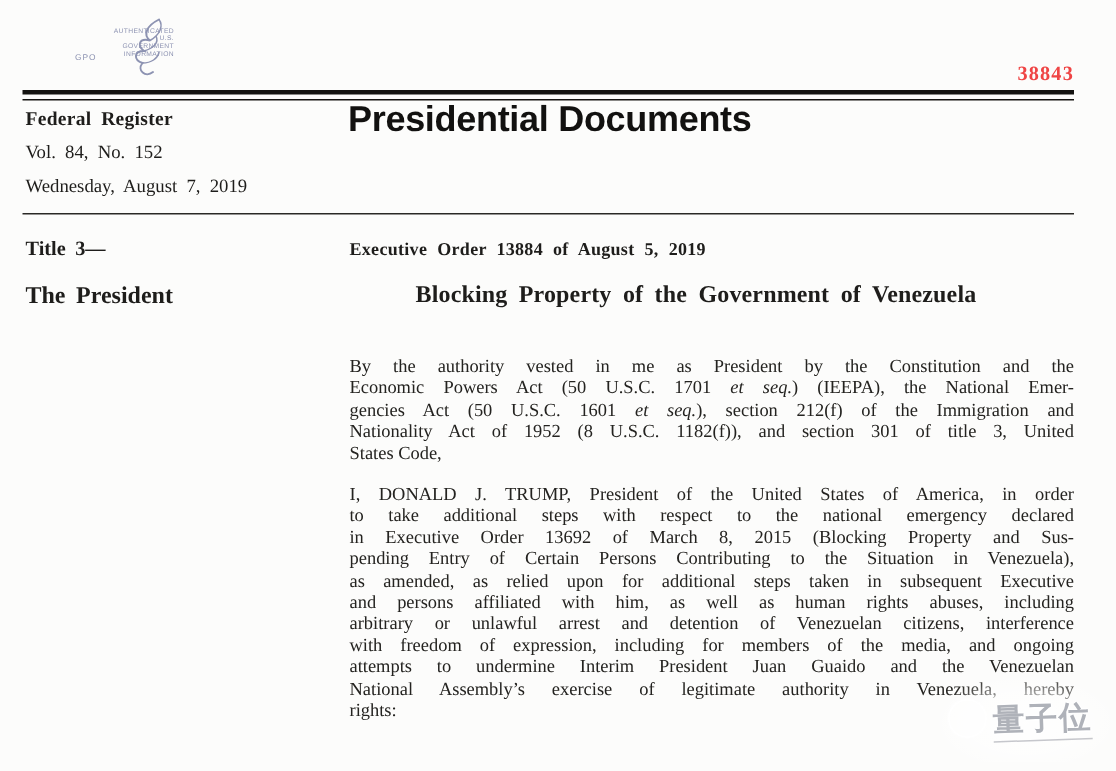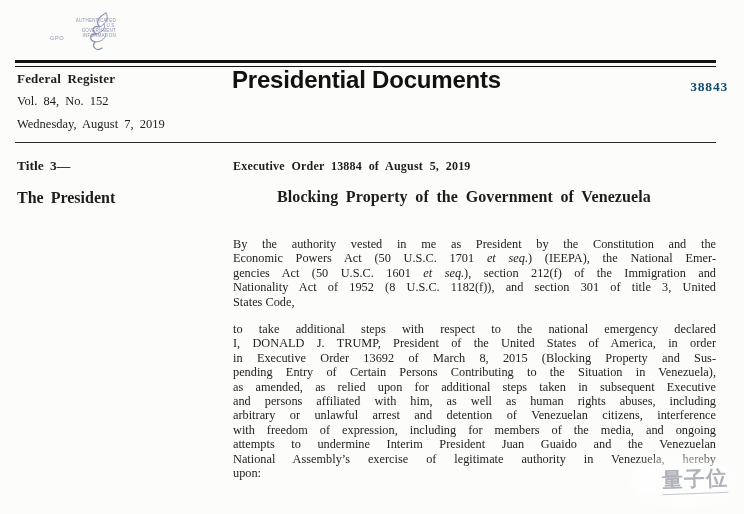--- a/index.html
+++ b/index.html
@@ -34,24 +34,23 @@
   .gpo-abbr {
     position: absolute; left: 14px; top: 25px;
     font-family: "Liberation Sans", sans-serif;
     font-size: 9px; transform: scale(0.62); transform-origin: top left;
     color: #8d93b2; letter-spacing: 1px;
   }
   .gpo-swirl { position: absolute; left: 46px; top: 0; }
 
   
   .page-number {
-    position: absolute; top: 41px; right: 16px;
+    position: absolute; top: 41px; right: 28px;
     font-weight: bold; font-size: 13.5px; letter-spacing: 0.8px;
-    color: #0c4a6e;
-    margin-top: 38px;
+    color: #ef4444;
   }
   .rule { position: absolute; left: 15px; right: 28px; background: #141311; }
   .rule-thick { top: 60px; height: 3px; }
   .rule-thin-top { top: 66px; height: 1px; }
   .rule-mid { top: 142px; height: 1.2px; background: #2a2926; }
 
   
   .mast-journal {
     position: absolute; left: 17px; top: 71px;
     font-weight: bold; font-size: 13px; word-spacing: 3px; letter-spacing: 0.2px;
@@ -165,31 +164,31 @@
 
   <div class="body-paragraphs">
       <div class="para">
         <div class="pline"><span>By the authority vested in me as President by the Constitution and the</span></div>
         <div class="pline"><span>Economic Powers Act (50 U.S.C. 1701 </span><span class="it">et seq.</span><span>) (IEEPA), the National Emer-</span></div>
         <div class="pline"><span>gencies Act (50 U.S.C. 1601 </span><span class="it">et seq.</span><span>), section 212(f) of the Immigration and</span></div>
         <div class="pline"><span>Nationality Act of 1952 (8 U.S.C. 1182(f)), and section 301 of title 3, United</span></div>
         <div class="pline last"><span>States Code,</span></div>
       </div>
       <div class="para">
+        <div class="pline"><span>I, DONALD J. TRUMP, President of the United States of America, in order</span></div>
         <div class="pline"><span>to take additional steps with respect to the national emergency declared</span></div>
-        <div class="pline"><span>I, DONALD J. TRUMP, President of the United States of America, in order</span></div>
         <div class="pline"><span>in Executive Order 13692 of March 8, 2015 (Blocking Property and Sus-</span></div>
         <div class="pline"><span>pending Entry of Certain Persons Contributing to the Situation in Venezuela),</span></div>
         <div class="pline"><span>as amended, as relied upon for additional steps taken in subsequent Executive</span></div>
         <div class="pline"><span>and persons affiliated with him, as well as human rights abuses, including</span></div>
         <div class="pline"><span>arbitrary or unlawful arrest and detention of Venezuelan citizens, interference</span></div>
         <div class="pline"><span>with freedom of expression, including for members of the media, and ongoing</span></div>
         <div class="pline"><span>attempts to undermine Interim President Juan Guaido and the Venezuelan</span></div>
         <div class="pline"><span>National Assembly’s exercise of legitimate authority in Venezuela, hereby</span></div>
-        <div class="pline last"><span>upon:</span></div>
+        <div class="pline last"><span>rights:</span></div>
       </div>
     </div>
 
   <div class="watermark">
     <div class="wm-emblem"></div>
     <div class="wm-text">量子位</div>
   </div>
 
 </div>
 

